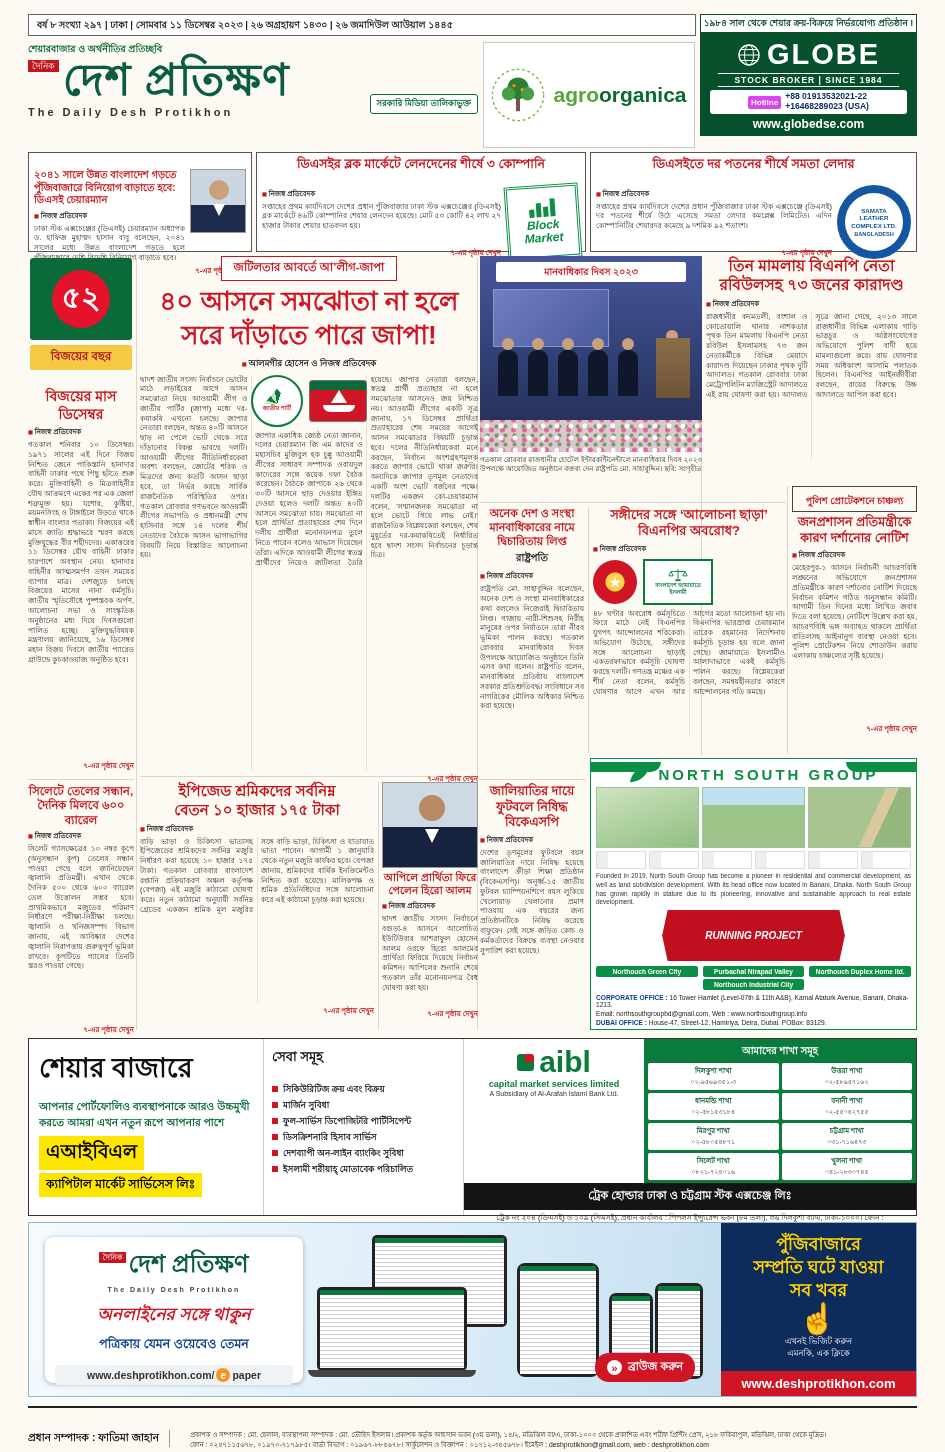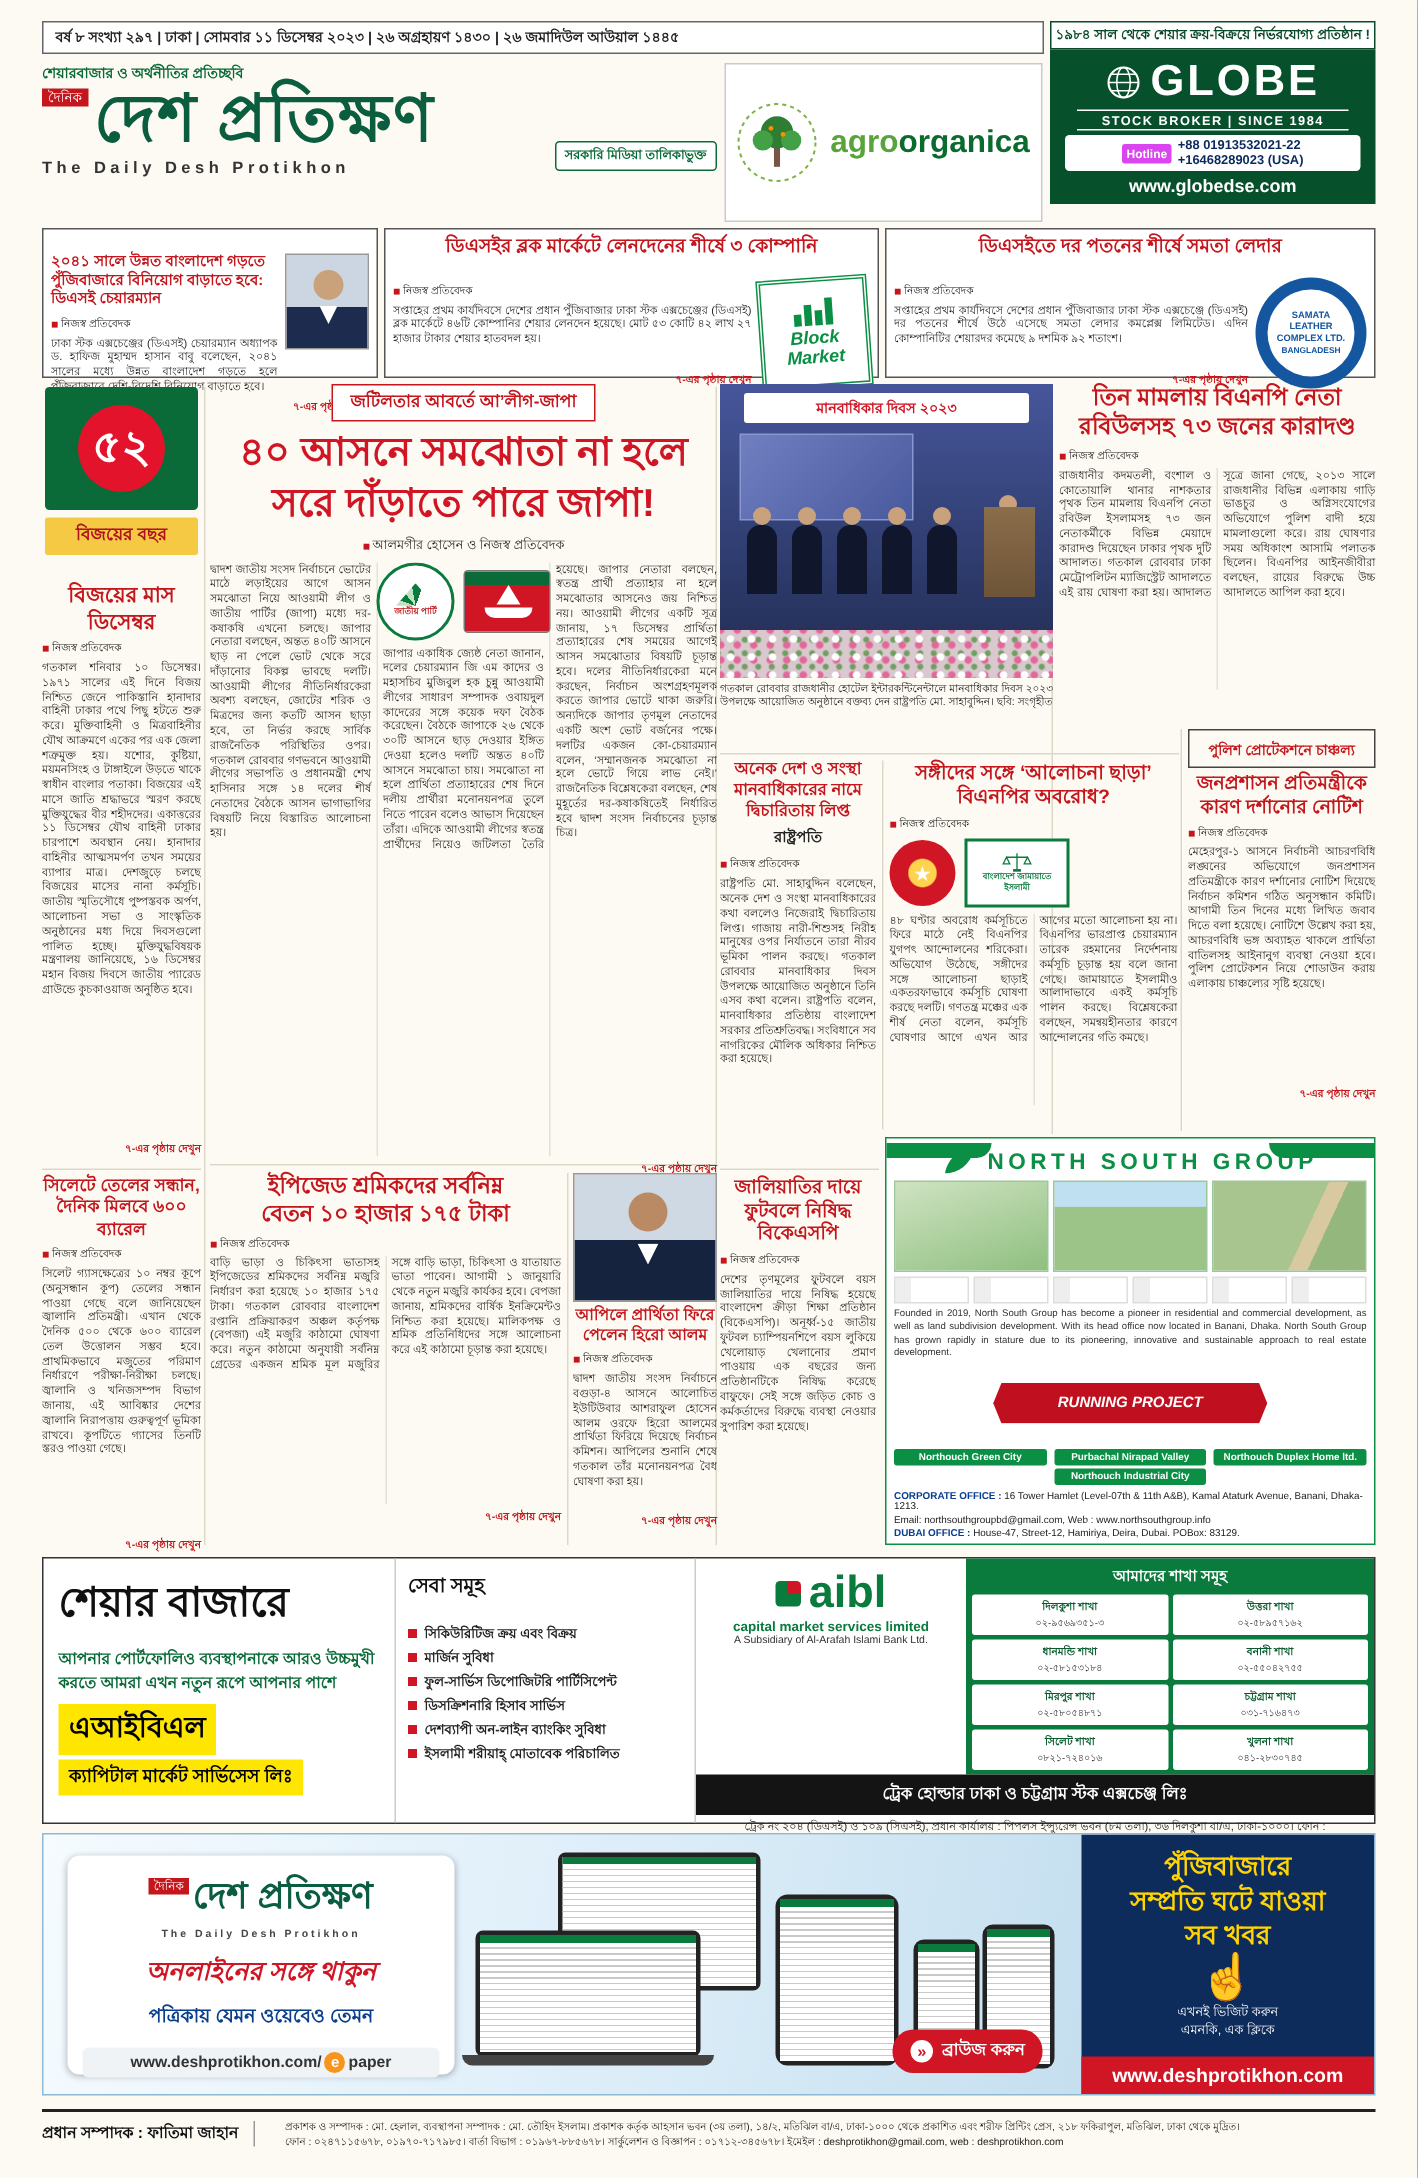--- a/index.html
+++ b/index.html
@@ -3,21 +3,21 @@
 <meta charset="utf-8">
 <style>
 *{margin:0;padding:0;box-sizing:border-box}
 html,body{background:#8d8d8d}
 body{font-family:"Liberation Sans",sans-serif}
 .page{position:relative;width:945px;height:1452px;margin:0 auto;background:#fcfaf2;overflow:hidden;box-shadow:0 0 12px rgba(0,0,0,.5)}
 .abs{position:absolute}
 .vr{position:absolute;width:1px;background:#ddd7c9}
 .hr{position:absolute;height:1px;background:#ddd7c9}
 .hl{color:#c4161c;font-weight:bold;line-height:1.25}
-.byline{font-size:7px;font-weight:normal;color:#222;margin:3px 0 2px}
+.byline{font-size:7px;font-weight:bold;color:#222;margin:3px 0 2px}
 .byline::before{content:"◼ ";color:#c4161c;font-size:6px}
 .byline.ctr{text-align:center;font-size:8.5px;margin:4px 0}
 .body-txt{font-size:7.4px;line-height:1.32;color:#1f1f1f;text-align:justify;overflow:hidden}
 .cols2{column-count:2;column-gap:8px;column-rule:1px solid #e6e1d4}
 .cols3{column-count:3;column-gap:8px;column-rule:1px solid #e6e1d4}
 .pageref{color:#c4161c;font-weight:bold;font-size:7px;text-align:right;margin-top:2px}
 
 .topbar{border:1px solid #666;font-size:9.5px;font-weight:bold;color:#222;display:flex;align-items:center;padding:0 8px;background:#fff}
 .mh-tagline{font-size:9.5px;color:#0a6b38;font-weight:bold}
 .mh-title{font-size:44px;font-weight:bold;color:#0b5d40;letter-spacing:1px;line-height:1.05}
@@ -95,21 +95,21 @@
 .nsg-head::after{right:-5px;border-radius:0 0 0 12px}
 .nsg-title{font-size:15px;font-weight:bold;color:#0a8f44;letter-spacing:3px}
 .nsg-photos{display:flex;gap:3px;height:102px}
 .nsg-photos>div{flex:1;border:1px solid #9bc79b}
 .nsg-ph1{background:linear-gradient(160deg,#cfe3c2,#8fbf7f),repeating-linear-gradient(90deg,rgba(255,255,255,.55) 0 1px,rgba(0,0,0,0) 1px 15px),repeating-linear-gradient(0deg,rgba(255,255,255,.55) 0 1px,rgba(0,0,0,0) 1px 11px);background-blend-mode:multiply}
 .nsg-ph2{background:linear-gradient(#bfe0f0 0 28%,#9cc488 28%),repeating-linear-gradient(90deg,rgba(255,255,255,.5) 0 1px,rgba(0,0,0,0) 1px 12px);background-blend-mode:multiply}
 .nsg-ph3{background:linear-gradient(115deg,#a8c590 0 60%,#d9c9a0 60% 70%,#94b77e 70%),repeating-linear-gradient(0deg,rgba(255,255,255,.5) 0 1px,rgba(0,0,0,0) 1px 10px);background-blend-mode:multiply}
 .nsg-partners{display:flex;gap:3px;margin:3px 0}
 .nsg-partners>div{flex:1;height:18px;border:1px solid #ddd;background:linear-gradient(90deg,#eee 0 22%,#fff 22%)}
 .nsg-desc{font-size:6.4px;line-height:1.35;color:#333;text-align:justify}
-.nsg-ribbon{width:58%;margin:15px auto;background:#c00f1e;color:#fff;font-weight:bold;font-style:italic;text-align:center;font-size:10px;padding:8px 0;clip-path:polygon(3% 0,97% 0,100% 50%,97% 100%,3% 100%,0 50%)}
+.nsg-ribbon{width:58%;margin:3px auto;background:#c00f1e;color:#fff;font-weight:bold;font-style:italic;text-align:center;font-size:10px;padding:20px 0;clip-path:polygon(3% 0,97% 0,100% 50%,97% 100%,3% 100%,0 50%)}
 .nsg-projects{display:flex;gap:5px}
 .nsg-projects>div{flex:1}
 .nsg-bar{background:#0a8f44;color:#fff;font-size:6.6px;font-weight:bold;text-align:center;padding:2px 1px;border-radius:2px;margin:2px 0}
 .nsg-office{font-size:6.6px;color:#222;margin-top:2px}
 .nsg-office b{color:#0a3f8f}
 
 .aibl{display:flex;border:1.5px solid #333;background:#fff}
 .aibl-left{width:235px;padding:8px 10px;border-right:1px solid #ccc}
 .aibl-big{font-size:27px;font-weight:bold;color:#101010}
 .aibl-sub{font-size:10.5px;color:#0a6b38;font-weight:bold;margin:7px 0 5px;line-height:1.5}
@@ -153,21 +153,21 @@
 .dev-monitor::after{content:"";position:absolute;left:42%;bottom:-11px;width:16%;height:11px;background:#333}
 .laptop-base{position:absolute;left:-9px;bottom:-6px;width:168px;height:7px;background:#444;border-radius:0 0 8px 8px}
 .bn-browse{position:absolute;left:566px;top:130px;background:#d01525;color:#fff;border:none;border-radius:14px;font-size:11px;font-weight:bold;padding:5px 12px;display:flex;align-items:center;gap:6px;font-family:inherit;cursor:pointer}
 .bn-browse .ic{width:15px;height:15px;border-radius:50%;background:#fff;color:#d01525;font-size:11px;font-weight:bold;display:flex;align-items:center;justify-content:center}
 .bn-right{position:absolute;right:0;top:0;width:195px;height:100%;background:#0d2b5b;display:flex;flex-direction:column;align-items:center;padding-top:10px}
 .bn-y{color:#ffd400;font-weight:bold;font-size:17.5px;line-height:1.3}
 .bn-hand{color:#fff;font-size:30px;line-height:1;margin:3px 0 2px}
 .bn-small{color:#fff;font-size:8.5px;line-height:1.4}
 .bn-url{position:absolute;bottom:0;left:0;width:100%;background:#d01525;color:#fff;font-weight:bold;font-size:13px;text-align:center;padding:5px 0}
 
-.footer{border-top:2.5px solid #222;padding-top:6px;display:flex;gap:20px;align-items:flex-start}
+.footer{border-top:2.5px solid #222;padding-top:22px;display:flex;gap:20px;align-items:flex-start}
 .ft-chief{font-size:10.5px;font-weight:bold;color:#111;white-space:nowrap;border-right:1px solid #999;padding-right:10px}
 .ft-rest{font-size:6.8px;color:#222;line-height:1.45;text-align:justify}
 </style>
 </head>
 <body>
 
 <div class="page">
 
   <div class="abs topbar" style="left:28px;top:14px;width:668px;height:22px">
     <span>বর্ষ ৮  সংখ্যা ২৯৭  |  ঢাকা  |  সোমবার ১১ ডিসেম্বর ২০২৩  |  ২৬ অগ্রহায়ণ ১৪৩০  |  ২৬ জমাদিউল আউয়াল ১৪৪৫</span>

